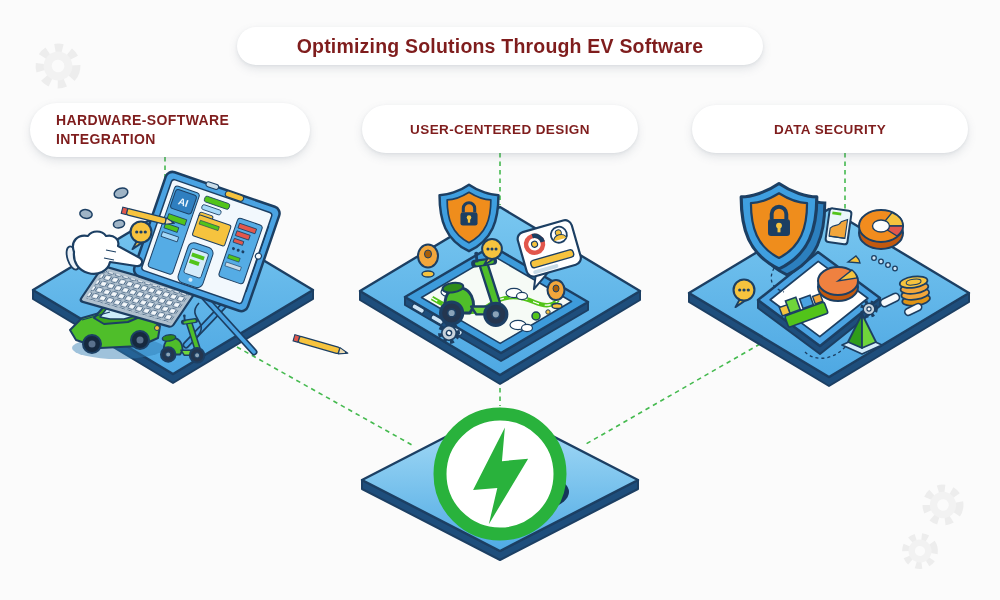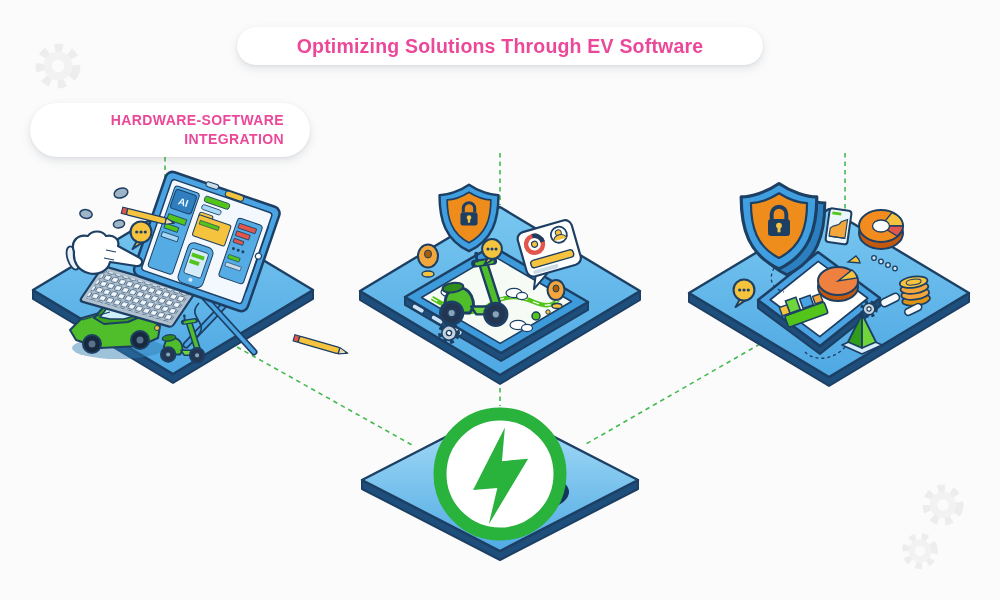--- a/index.html
+++ b/index.html
@@ -6,21 +6,21 @@
   body{
     width:1000px;height:600px;overflow:hidden;
     background:#FBFBFB;
     font-family:"Liberation Sans",sans-serif;
   }
   .stage{position:relative;width:1000px;height:600px;}
   svg.scene{position:absolute;left:0;top:0;}
   .pill{
     position:absolute;background:#FFFFFF;border-radius:30px;
     display:flex;align-items:center;justify-content:center;
-    color:#ec4899;font-weight:bold;text-align:right;
+    color:#7f1d1d;font-weight:bold;text-align:left;
     box-shadow:0 4px 10px rgba(100,115,130,.16),0 1px 3px rgba(100,115,130,.10);
   }
   .title-pill{left:237px;top:27px;width:526px;height:38px;font-size:19.5px;letter-spacing:.2px;border-radius:19px;}
   .p1{left:30px;top:103px;width:280px;height:54px;font-size:14px;line-height:1.35;letter-spacing:.4px;padding:0 26px;box-sizing:border-box;}
   .p2{left:362px;top:105px;width:276px;height:48px;font-size:13.5px;letter-spacing:.4px;}
   .p3{left:692px;top:105px;width:276px;height:48px;font-size:13.5px;letter-spacing:.4px;}
 </style>
 </head>
 <body>
 
@@ -339,14 +339,16 @@
     <ellipse cx="505" cy="492" rx="64" ry="24" fill="#16355A"></ellipse>
     <circle cx="500" cy="474" r="60" fill="#FFFFFF" stroke="#29B23C" stroke-width="13"></circle>
     <g transform="rotate(-14 500 474)">
       <path d="M516 430 L470 483 L494 487 L477 520 L531 466 L505 462 Z" fill="#29B23C"></path>
     </g>
   </g>
 </svg>
 
 <div class="pill title-pill">Optimizing Solutions Through EV Software</div>
 <div class="pill p1">HARDWARE-SOFTWARE INTEGRATION</div>
+<div class="pill p2">USER-CENTERED DESIGN</div>
+<div class="pill p3">DATA SECURITY</div>
 
 </div>
 
 </body></html>

